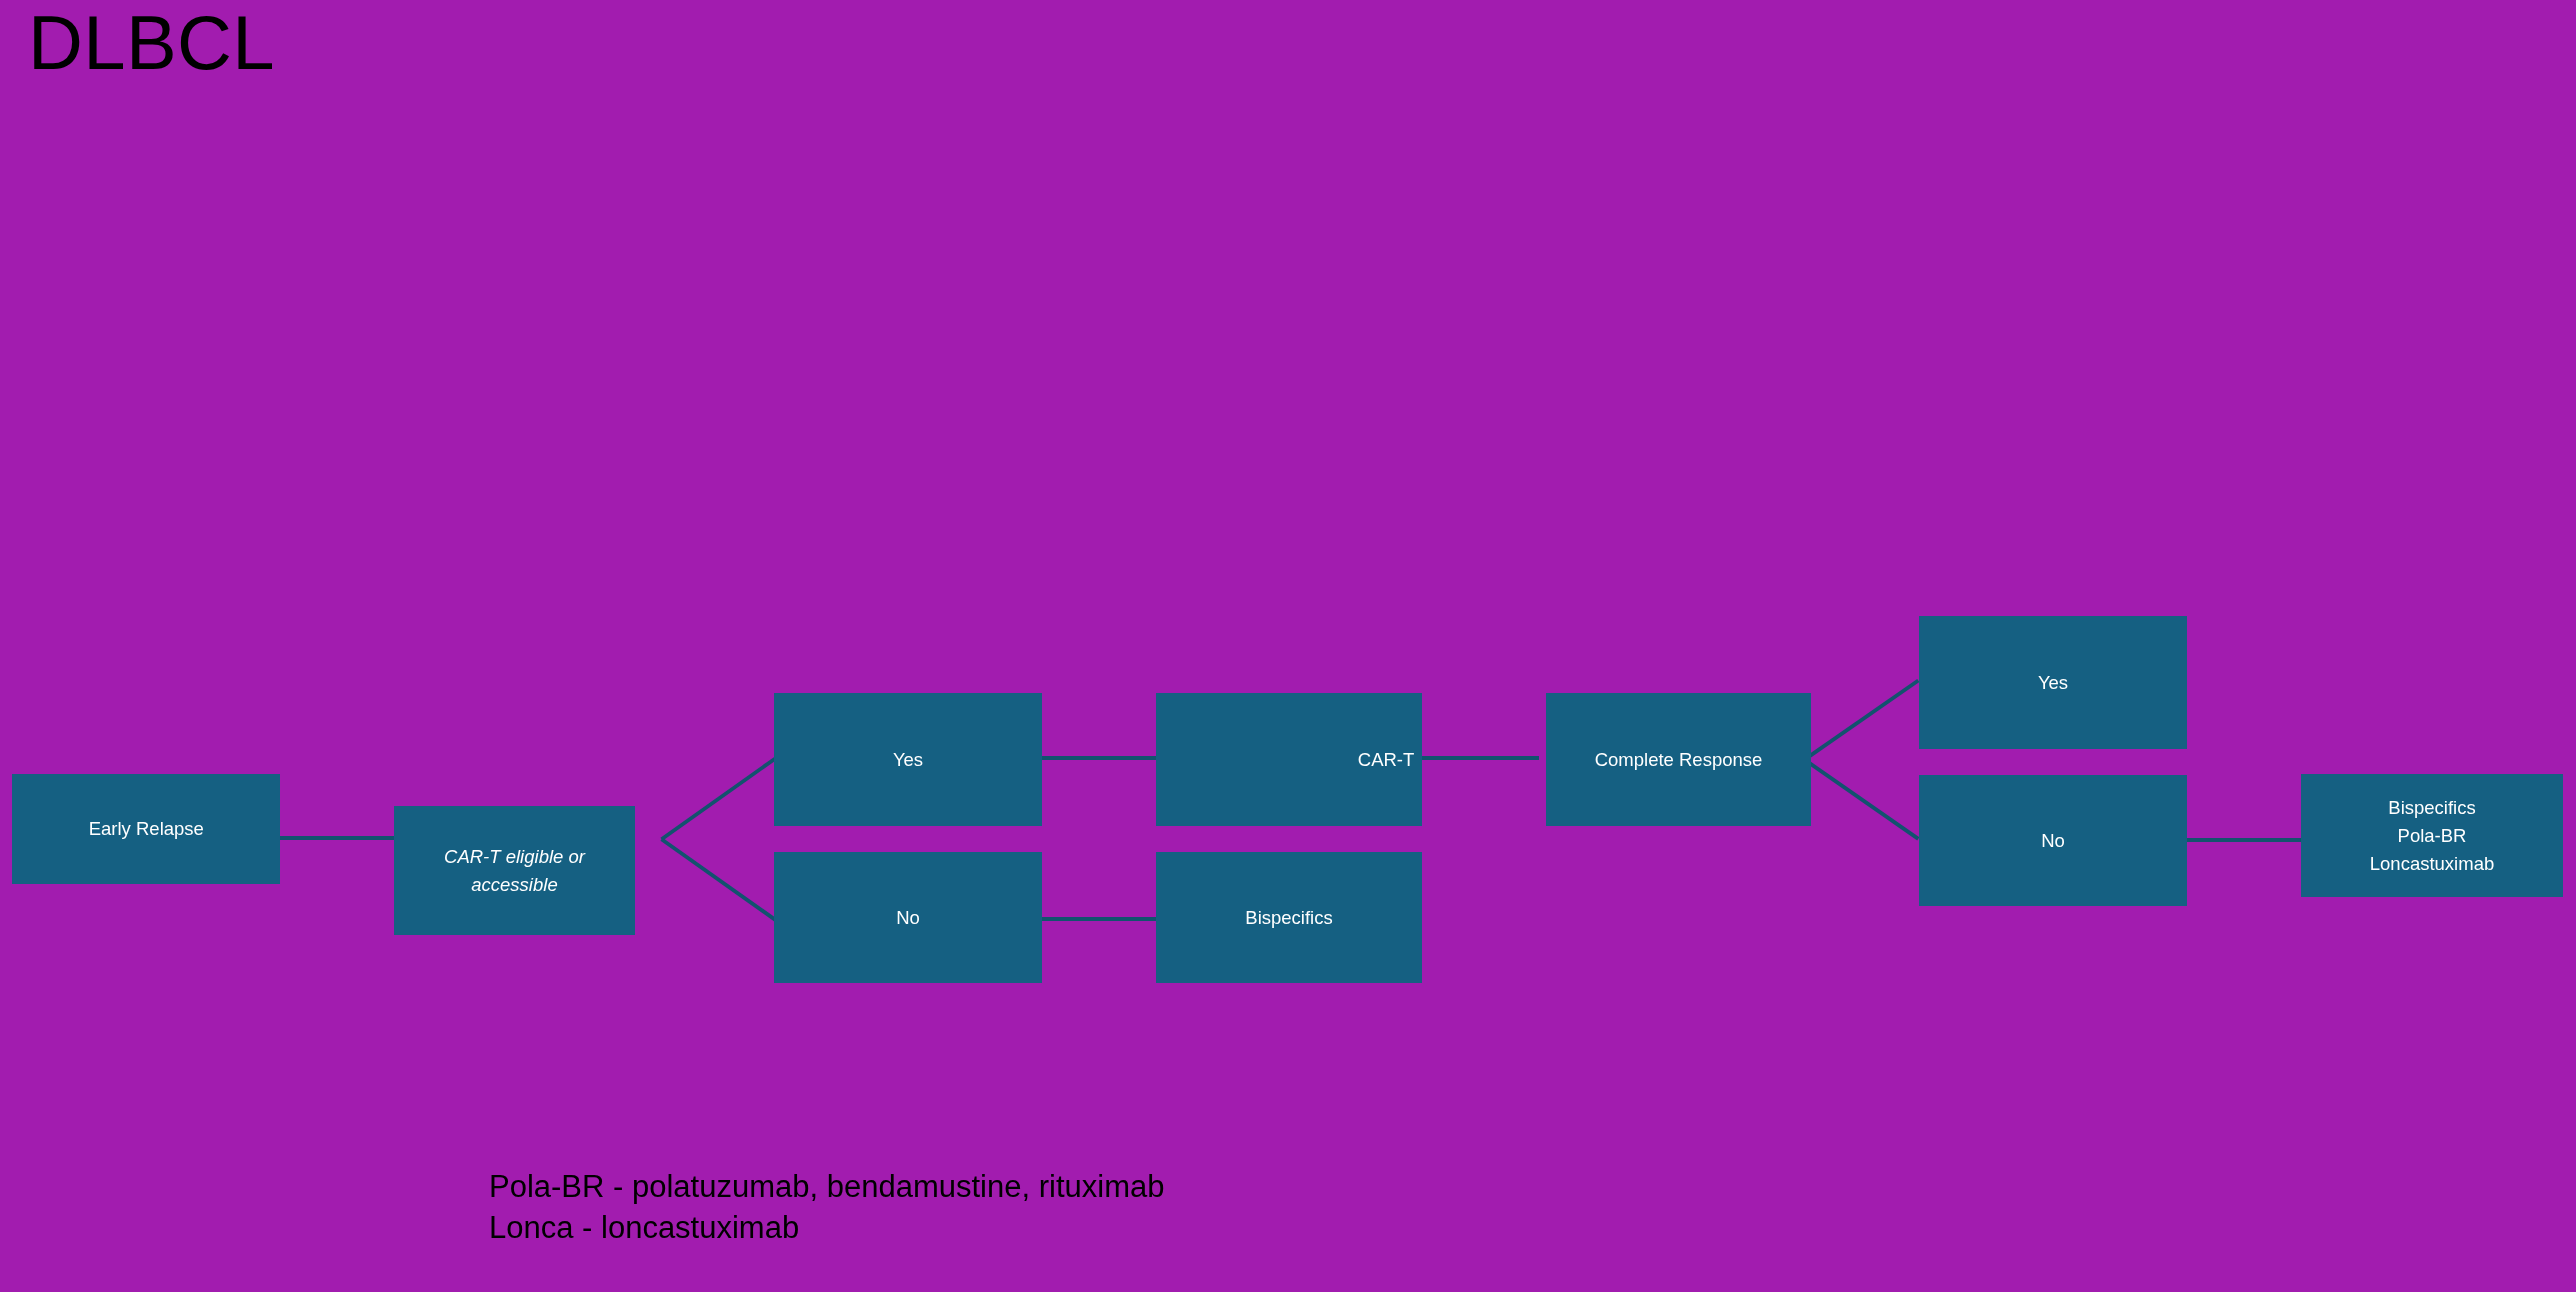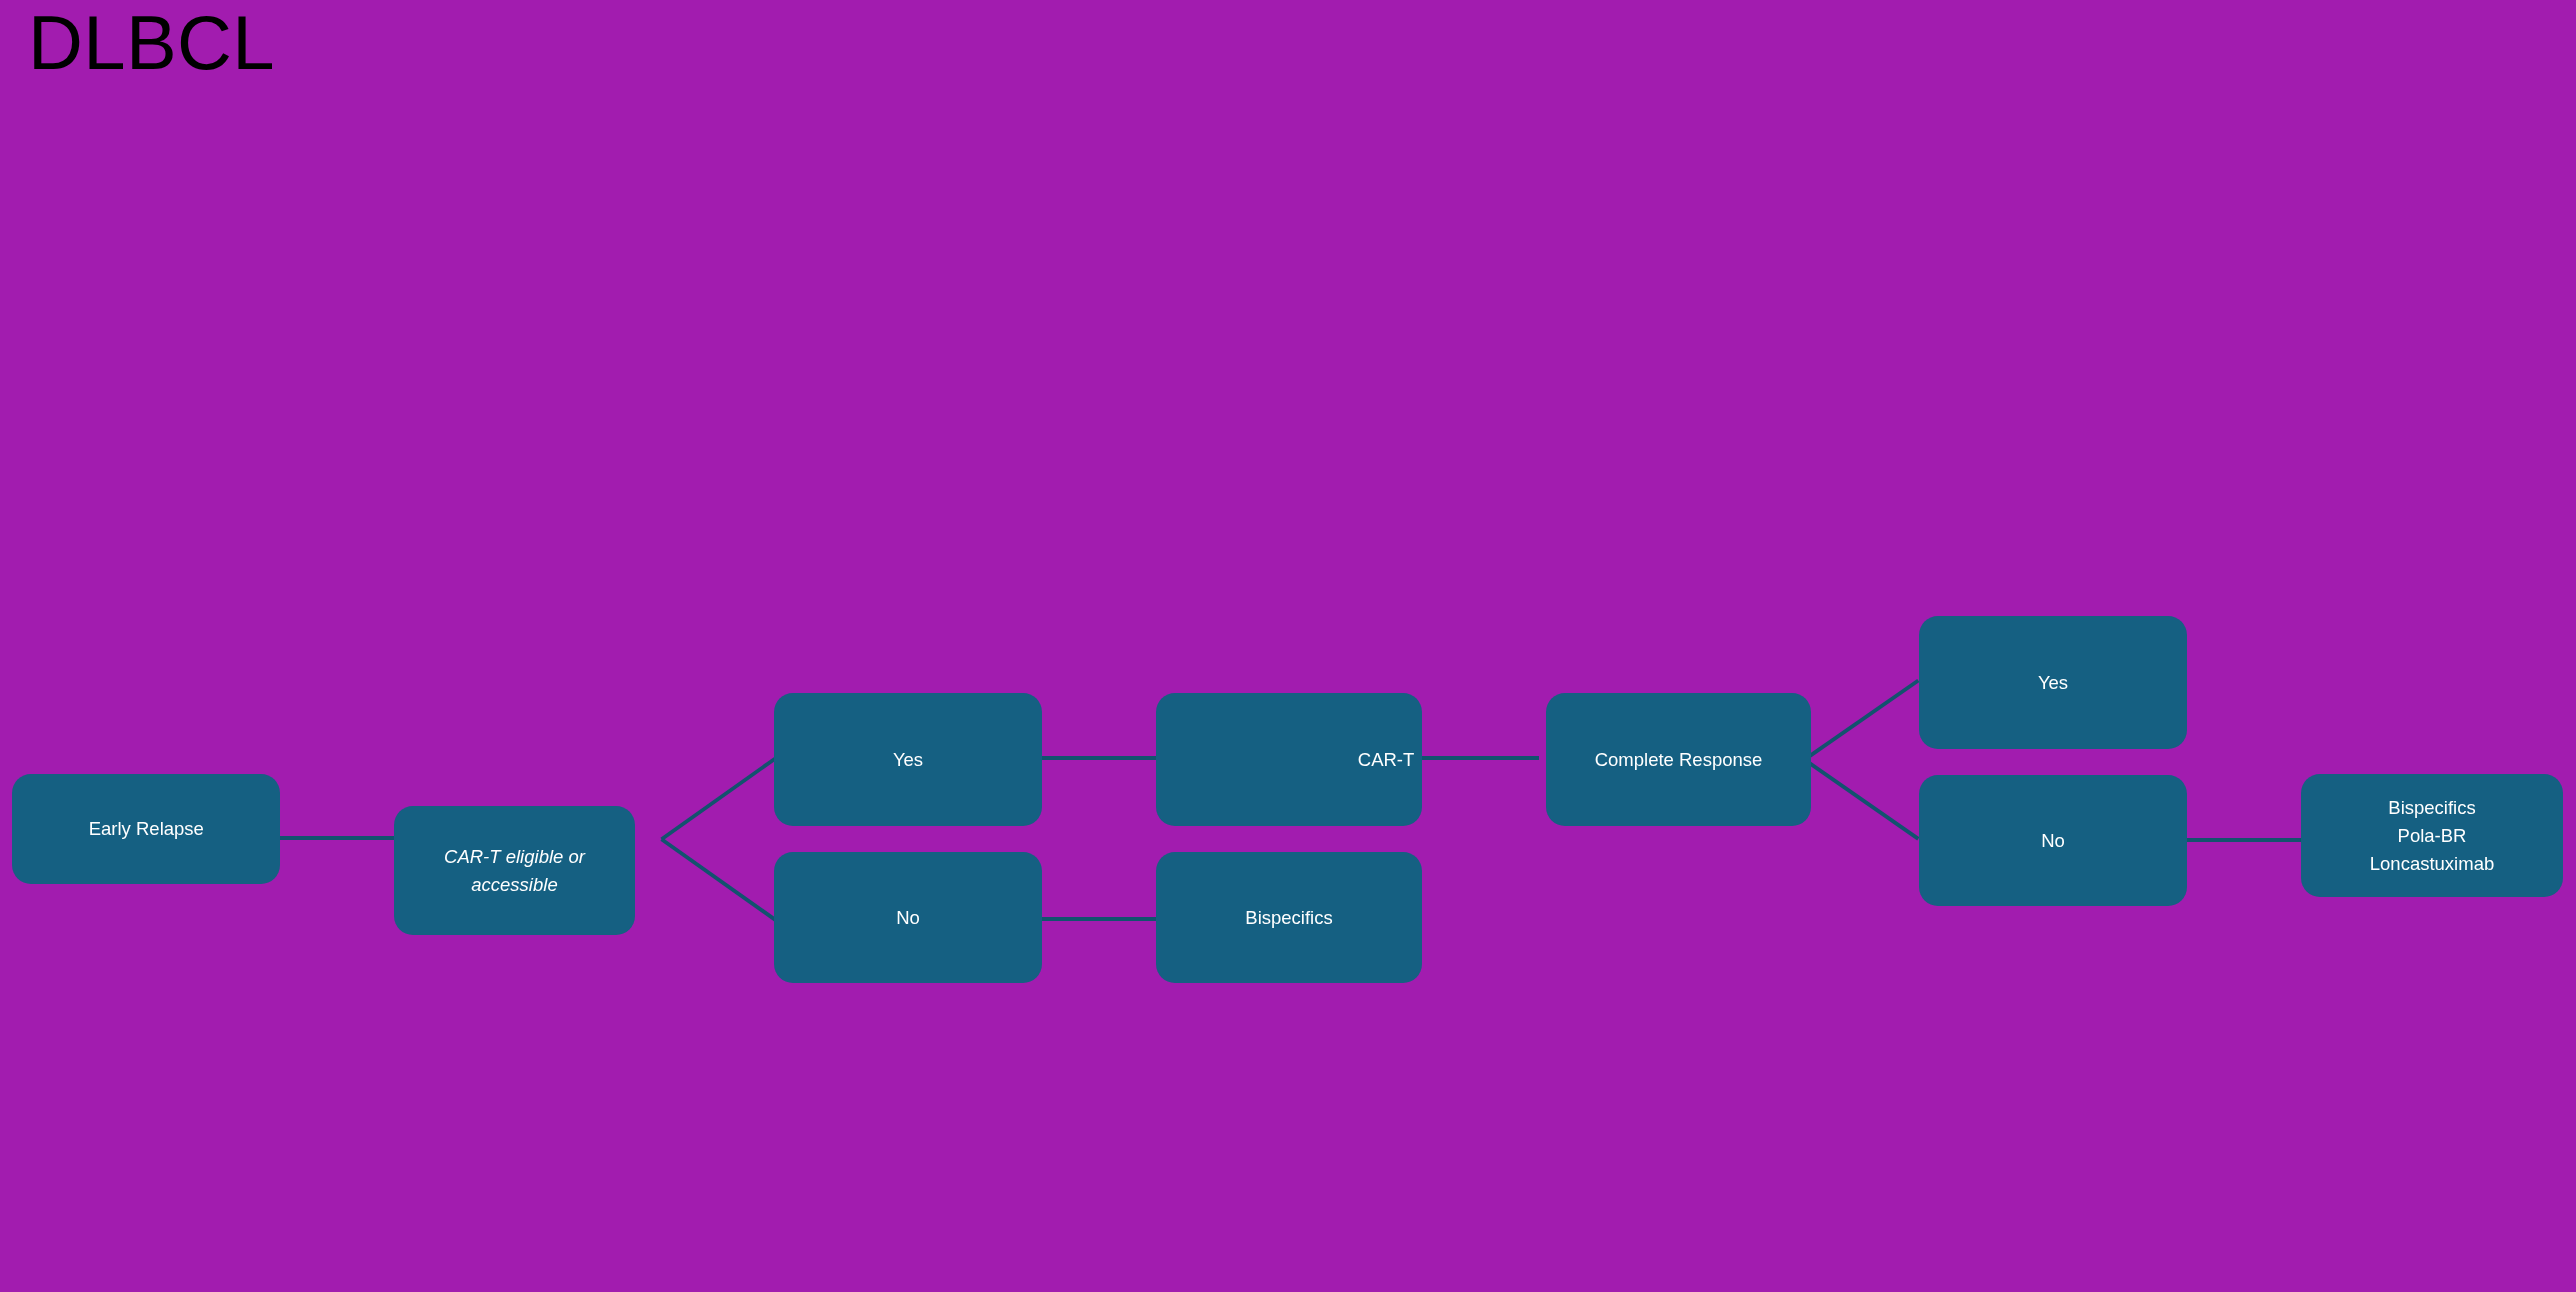--- a/index.html
+++ b/index.html
@@ -29,21 +29,21 @@
     font-weight: 400;
     color: #000000;
     letter-spacing: 0.4px;
     white-space: nowrap;
   }
 
   
   .node {
     position: absolute;
     background: #156082;
-    border-radius: 19px;
+    border-radius: 0;
     color: #ffffff;
     display: flex;
     align-items: center;
     justify-content: center;
     text-align: center;
     box-sizing: border-box;
     padding: 3.1px 7.7px;
   }
   .node .node-text {
     font-size: 18.5px;
@@ -151,15 +151,19 @@
   <div class="node" style="left:1919px; top:775px; width:268px; height:131px;">
     <span class="node-text">No</span>
   </div>
 
   <div class="node multiline" style="left:2301px; top:774px; width:262px; height:123px;">
     <span class="node-text">Bispecifics
 Pola-BR
 Loncastuximab</span>
   </div>
 
+  <div id="legend">
+    <div class="legend-line">Pola-BR - polatuzumab, bendamustine, rituximab</div>
+    <div class="legend-line">Lonca - loncastuximab</div>
+  </div>
 
 </div>
 
 
 </body></html>

